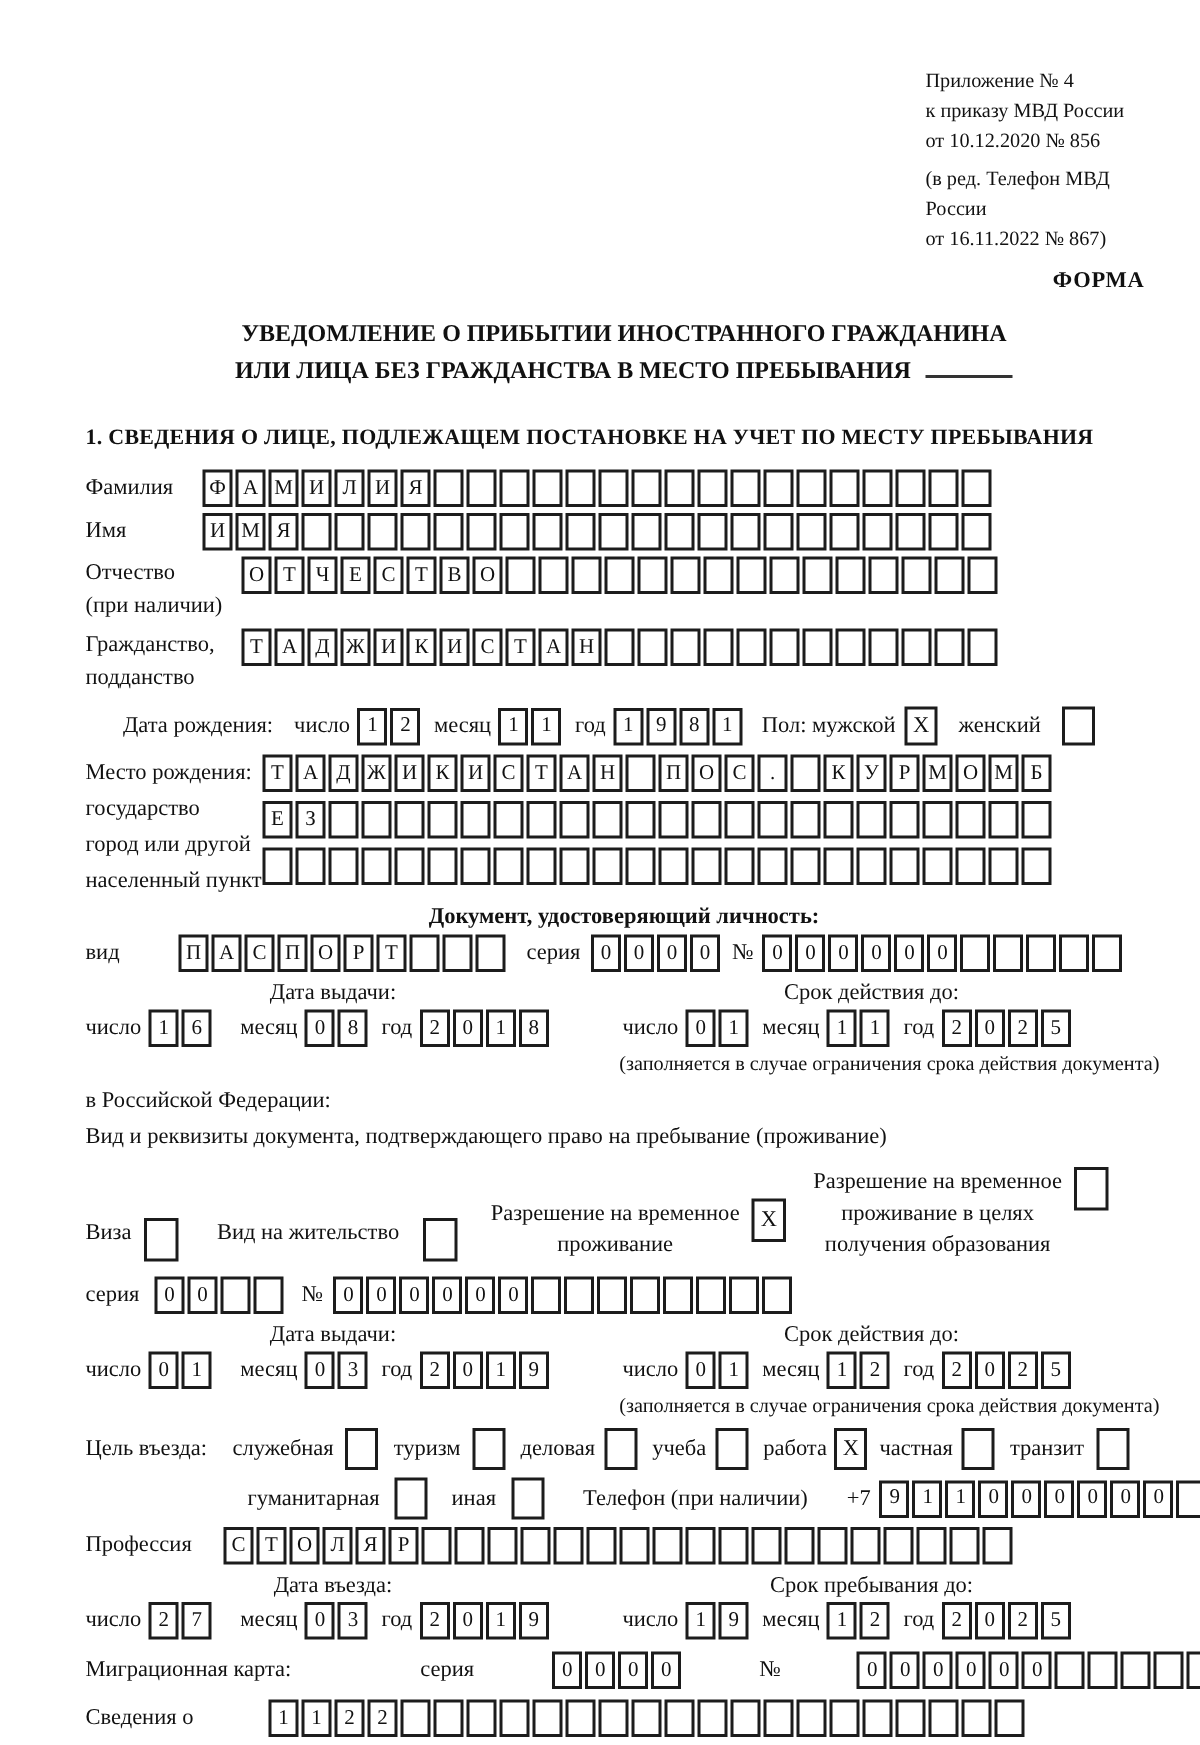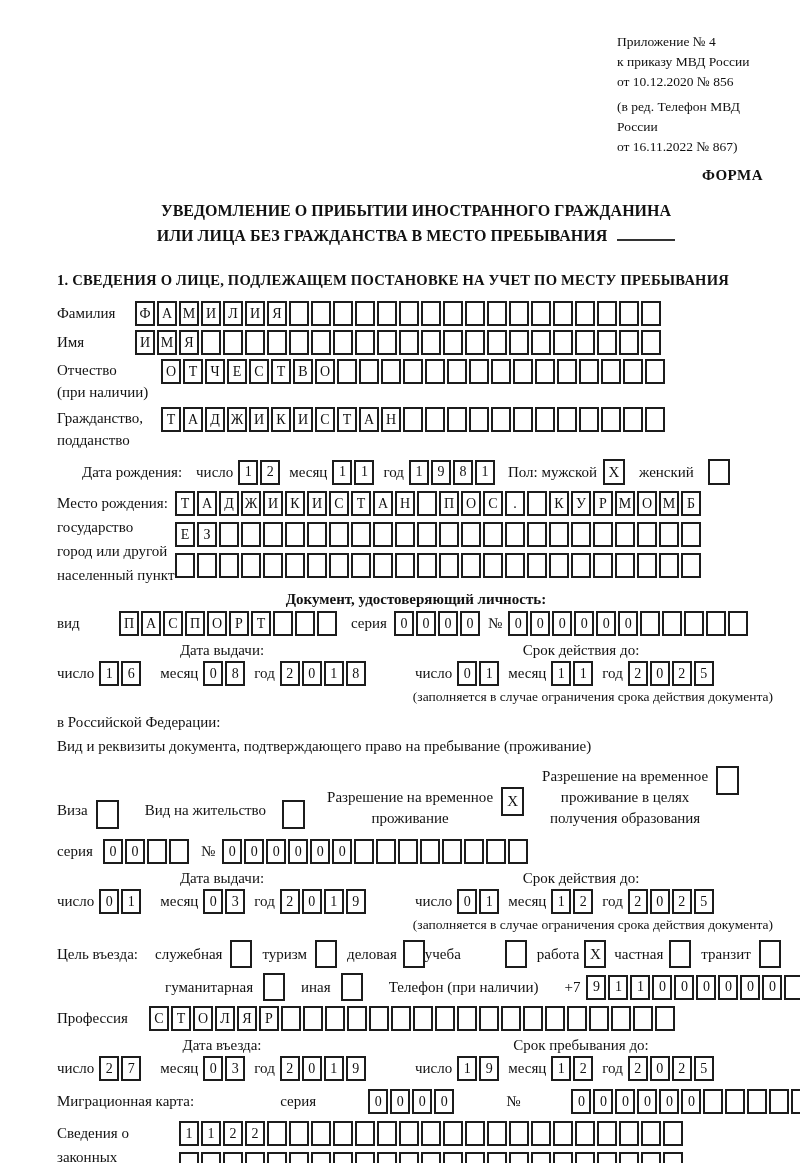--- a/index.html
+++ b/index.html
@@ -3,21 +3,21 @@
 <meta charset="utf-8">
 <style>
   * { box-sizing: border-box; margin: 0; padding: 0; }
   html,body { background:#ffffff; }
   body {
     width: 800px; height: 1163px;
     color: #111;
     font-family: "Liberation Serif", "DejaVu Serif", serif;
     font-size: 15px;
   }
-  .page { position: relative; width: 800px; height: 1163px; padding: 32px 25px 10px 57px; overflow: hidden; }
+  .page { position: relative; width: 800px; height: 1163px; padding: 44px 25px 10px 57px; overflow: hidden; }
 
   .annex { margin-left: 560px; font-size: 13.5px; line-height: 20px; }
   .annex .gap { margin-top: 5px; }
   .forma { text-align: right; margin: 10px 12px 0 0; font-weight: bold; font-size: 15px; letter-spacing: .5px; }
 
   .title { text-align: center; font-weight: bold; font-size: 16px; line-height: 25px; margin-top: 14px; }
   .blank { display: inline-block; width: 58px; border-bottom: 2px solid #333; height: 14px; margin-left: 10px; }
 
   .sec-heading { margin-top: 24px; font-weight: bold; font-size: 14.6px; white-space: nowrap; letter-spacing: .2px; }
 
@@ -515,21 +515,21 @@
         <span class="chk"></span>
       </span>
     <span class="mini" style="margin-left:10px;">
         <span class="lbl" style="margin-right:8px;">туризм</span>
         <span class="chk"></span>
       </span>
     <span class="mini" style="margin-left:10px;">
         <span class="lbl" style="margin-right:6px;">деловая</span>
         <span class="chk"></span>
       </span>
-    <span class="mini" style="gap:38px;">
+    <span class="mini" style="margin-left:10px;">
         <span class="lbl" style="margin-right:6px;">учеба</span>
         <span class="chk"></span>
       </span>
     <span class="mini" style="margin-left:10px;">
         <span class="lbl" style="margin-right:5px;">работа</span>
         <span class="chk">X</span>
       </span>
     <span class="mini" style="margin-left:8px;">
         <span class="lbl" style="margin-right:6px;">частная</span>
         <span class="chk"></span>

